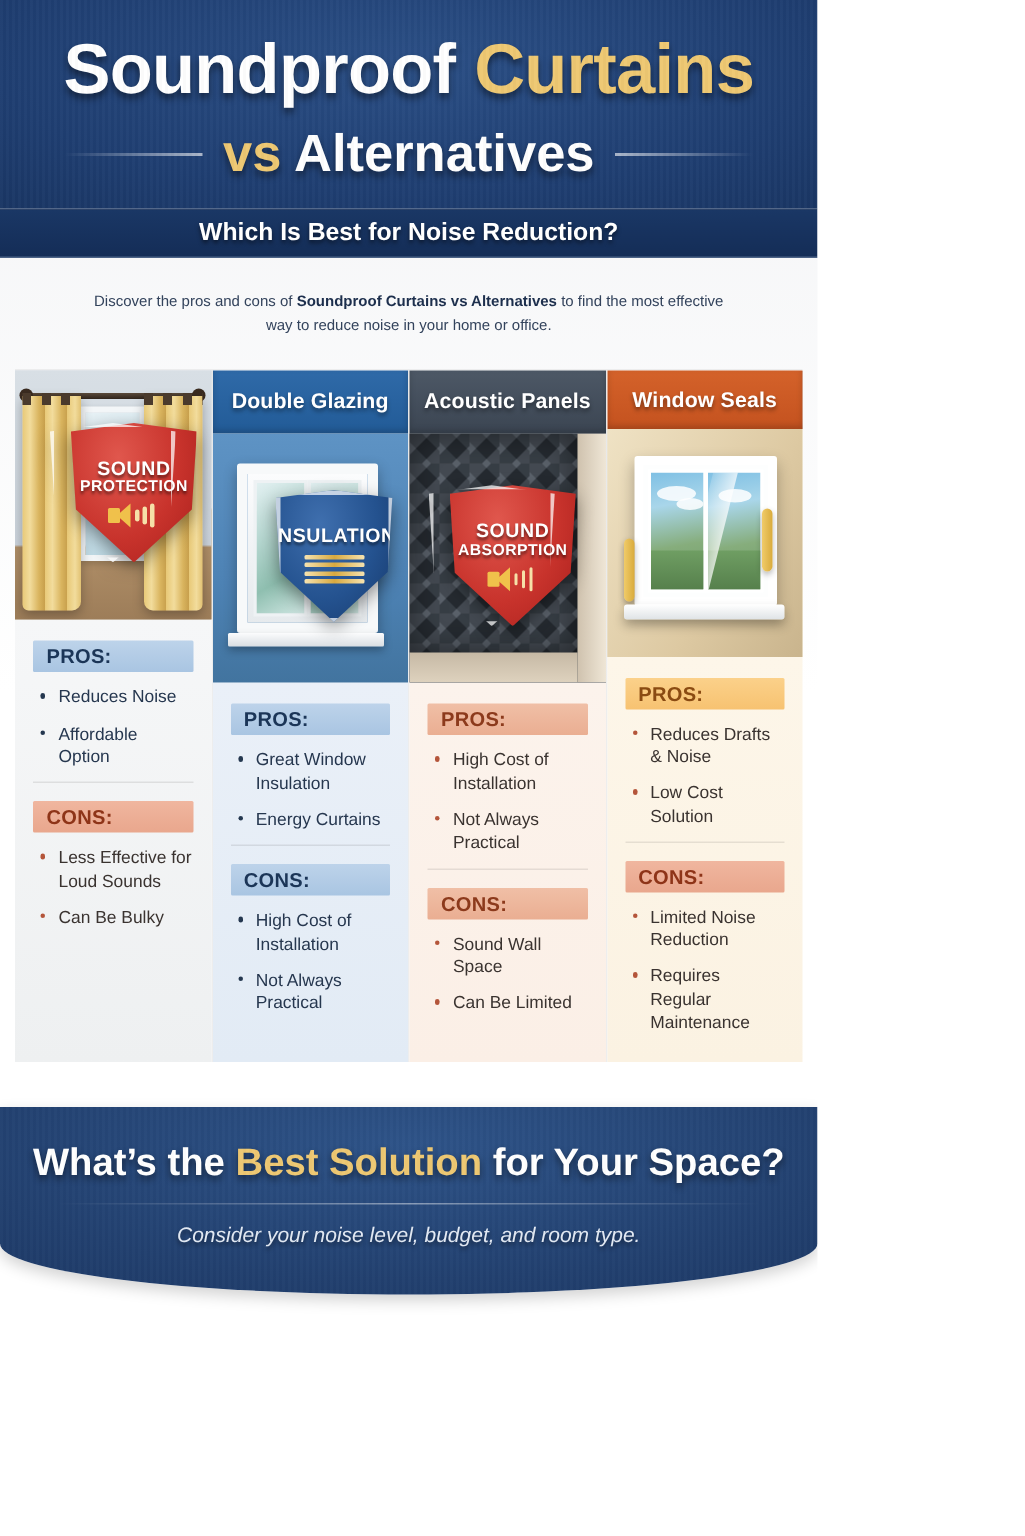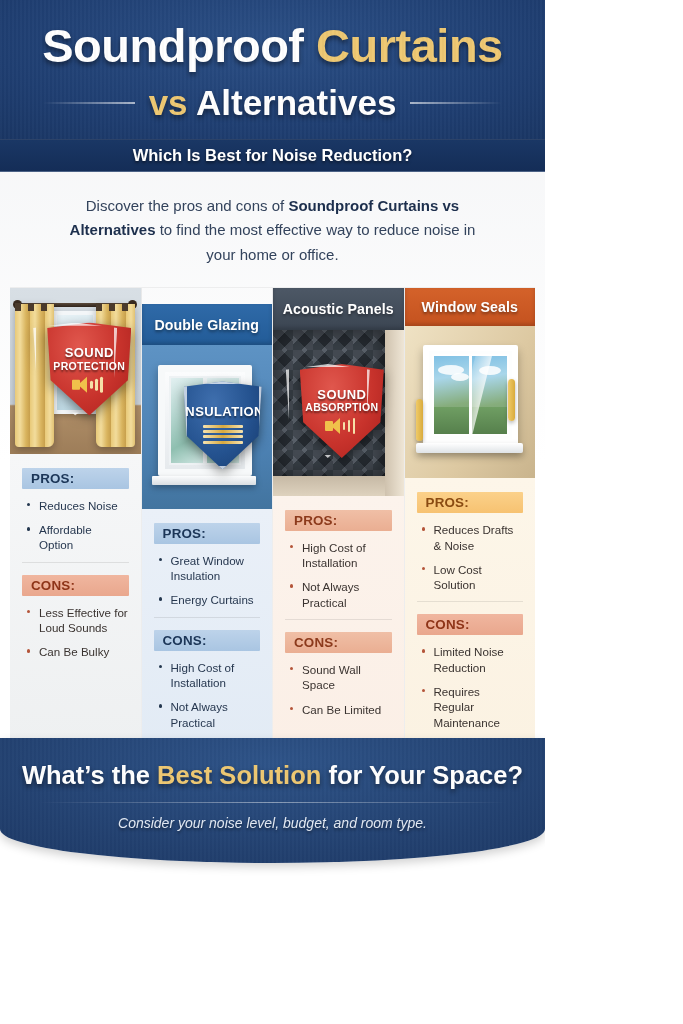--- a/index.html
+++ b/index.html
@@ -59,21 +59,21 @@
   }
   .subbanner span{
     color:#ffffff; font-size:16.5px; font-weight:bold;
     text-shadow:0 2px 3px rgba(0,0,0,.5);
   }
 
   
   .intro{
     padding:22px 56px 14px;
     text-align:center; color:#33435c;
-    font-size:15px; line-height:1.62;
+    font-size:10px; line-height:1.62;
   }
   .intro b{ color:#1d2f4d; font-weight:bold; }
 
   
   .grid{
     position:relative;
     display:flex; gap:0;
     margin:6px 10px 0; height:462px;
     border-top:1px solid rgba(0,0,0,.05);
   }
@@ -85,21 +85,21 @@
   .col:last-child{ border-right:none; }
 
   .col-head{
     height:42px; display:flex; align-items:center; justify-content:center;
     font-size:14.2px; font-weight:bold; letter-spacing:.1px;
     text-shadow:0 2px 3px rgba(0,0,0,.42);
     box-shadow:inset 0 -2px 4px rgba(0,0,0,.18);
     white-space:nowrap;
   }
   .c1 .col-head{ background:linear-gradient(180deg,#2a4473 0%,#1f3660 100%); color:#edc87a; }
-  .c2 .col-head{ background:linear-gradient(180deg,#2f6aa8 0%,#225b97 100%); color:#ffffff;margin-top:16px; }
+  .c2 .col-head{ background:linear-gradient(180deg,#2f6aa8 0%,#225b97 100%); color:#ffffff; }
   .c3 .col-head{ background:linear-gradient(180deg,#4d5866 0%,#3b4552 100%); color:#ffffff; }
   .c4 .col-head{ background:linear-gradient(180deg,#d4622a 0%,#c4521f 100%); color:#ffffff; }
 
   
   .illus{ position:relative; height:166px; overflow:hidden; }
 
   
   .shield{
     position:absolute; z-index:6;
     display:flex; flex-direction:column; align-items:center; justify-content:center;

